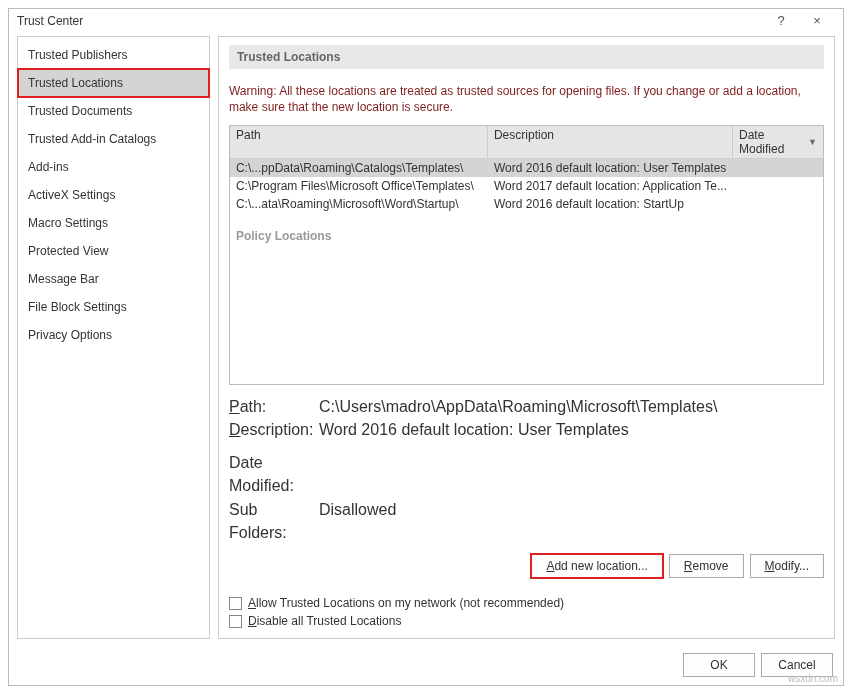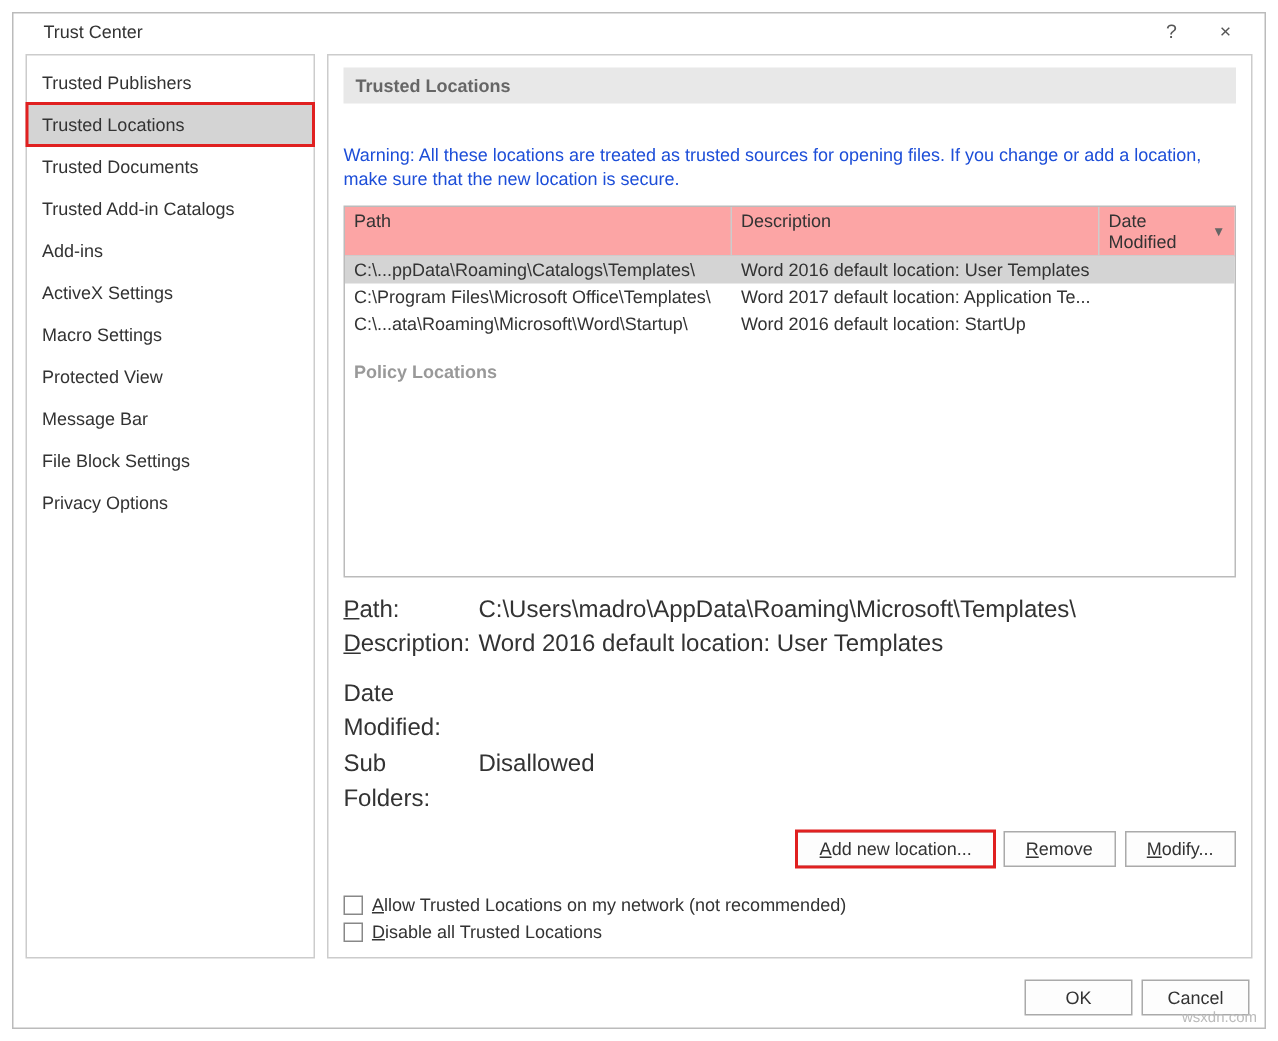--- a/index.html
+++ b/index.html
@@ -1,30 +1,30 @@
 <!DOCTYPE html>
 <html><head>
 <meta charset="utf-8">
 <style>
 * { box-sizing: border-box; margin: 0; padding: 0; font-family: "Segoe UI", Tahoma, sans-serif; }
 body { background: #fff; width: 852px; height: 694px; position: relative; font-size: 12px; color: #333; }
 .dialog { border: 1px solid #bbb; margin: 8px; height: 678px; display: flex; flex-direction: column; }
 .titlebar { display: flex; align-items: center; padding: 4px 8px 8px 8px; }
-.titlebar-title { flex: 1; font-size: 12px; margin-left: 12px; }
+.titlebar-title { flex: 1; font-size: 12px; }
 .titlebar-btn { width: 36px; text-align: center; font-size: 13px; color: #555; cursor: default; }
 .body { display: flex; flex: 1; padding: 0 8px 6px 8px; gap: 8px; min-height: 0; }
 .sidebar { width: 203px; border: 1px solid #ccc; background: #fff; padding: 4px 0; }
 .sidebar-item { padding: 7px 10px; font-size: 12px; color: #333; cursor: default; }
 .sidebar-item.selected { background: #d4d4d4; }
 .highlight-red { outline: 2px solid #e02020; outline-offset: -1px; }
 .main { flex: 1; border: 1px solid #ccc; padding: 8px 10px; display: flex; flex-direction: column; min-height: 0; }
 .section-header { background: #e8e8e8; color: #666; font-weight: bold; font-size: 12px; padding: 5px 8px; margin-bottom: 10px; }
-.warning { font-size: 12px; margin: 16px 0 10px 0; color: #1d4ed8; line-height: 1.35; }
+.warning { font-size: 12px; margin: 4px 0 10px 0; color: #7f1d1d; line-height: 1.35; }
 .grid { border: 1px solid #bbb; display: flex; flex-direction: column; flex: 1; min-height: 0; }
-.grid-head { display: flex; background: #fca5a5; border-bottom: 1px solid #ccc; font-size: 12px; }
+.grid-head { display: flex; background: #e5e5e5; border-bottom: 1px solid #ccc; font-size: 12px; }
 .col-path { flex: 0 0 258px; padding: 2px 6px; border-right: 1px solid #ccc; }
 .col-desc { flex: 1; padding: 2px 6px; border-right: 1px solid #ccc; }
 .col-date { flex: 0 0 90px; padding: 2px 6px; display:flex; justify-content:space-between; align-items:center; }
 .sort-arrow { font-size: 9px; color: #666; }
 .group-row { background: #eee; color: #888; font-weight: bold; font-size: 12px; padding: 2px 6px; }
 .data-rows { flex: 1; overflow: hidden; position: relative; }
 .data-row { display: flex; font-size: 12px; padding: 1px 0; }
 .data-row.selected { background: #d4d4d4; }
 .cell-path { flex: 0 0 258px; padding: 1px 6px; white-space: nowrap; overflow: hidden; }
 .cell-desc { flex: 1; padding: 1px 6px; white-space: nowrap; overflow: hidden; }

